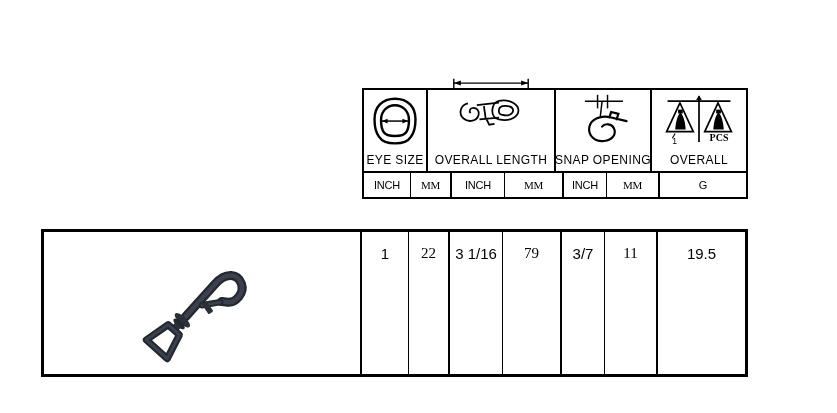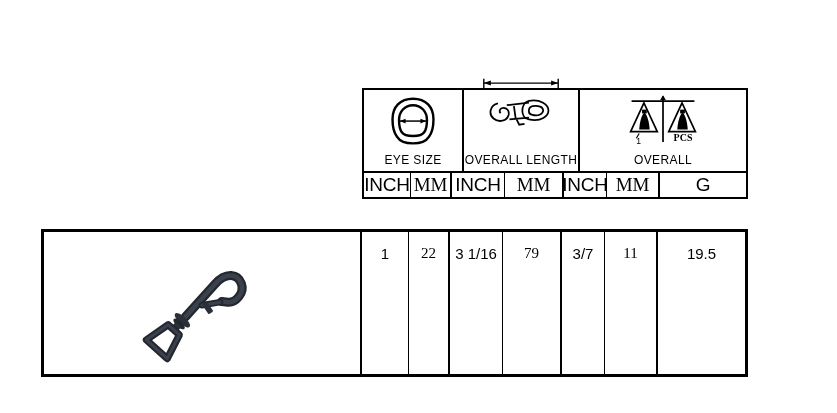--- a/index.html
+++ b/index.html
@@ -24,29 +24,29 @@
   .gcell{
     box-sizing:border-box;
     display:flex;flex-direction:column;align-items:center;justify-content:flex-end;
     padding-bottom:4px;
   }
   .gcell .iconbox{flex:1;display:flex;align-items:center;justify-content:center;width:100%;}
   .glabel{
     font-size:12px;letter-spacing:0.4px;white-space:nowrap;
     font-family:"Liberation Sans", sans-serif;
   }
-  .g-eye{width:100px;border-right:2px solid #000;}
-  .g-oal{width:116px;border-right:2px solid #000;gap:15px;}
+  .g-eye{width:64px;border-right:2px solid #000;}
+  .g-oal{width:128px;border-right:2px solid #000;gap:15px;}
   .g-snap{width:96px;border-right:2px solid #000;}
   .g-weight{flex:1;}
   .unit-row{display:flex;flex:1;}
   .ucell{
     box-sizing:border-box;
     display:flex;align-items:center;justify-content:center;
-    font-size:19px;letter-spacing:-0.2px;
+    font-size:11px;letter-spacing:-0.2px;
   }
   .bdr-thin{border-right:1px solid #000;}
   .bdr-grp{border-right:2px solid #000;font-family:Liberation Serif, serif;}
   .c-eye-in{width:47px}.c-eye-mm{width:41px}
   .c-oal-in{width:53px}.c-oal-mm{width:59px}
   .c-snap-in{width:43px}.c-snap-mm{width:53px}
   .c-weight{flex:1}
   
   .data-table{
     position:absolute;left:41px;top:229px;
@@ -108,20 +108,37 @@
               <path d="M42 34 L44 48"></path>
               <path d="M59 28 C50 30 48 47 59 49 C73 52 81 45 81 39 C81 32 72 26 59 28 Z"></path>
               <path d="M63 34 C58 35 57 43 63 44 C70 46 75 42 75 39 C75 35 70 33 63 34 Z"></path>
               <path d="M45 49 l3 6 l6 -1"></path>
             </g>
           </svg>
         </div>
         <div class="glabel">OVERALL LENGTH</div>
       </div>
 
+      <div class="gcell g-snap">
+        <div class="iconbox">
+          <svg class="lineart" viewBox="0 0 80 64" width="80" height="58">
+            <g stroke="#000" fill="none" stroke-width="1.6">
+              <line x1="20" y1="9" x2="62" y2="9"></line>
+              <line x1="34" y1="2" x2="34" y2="17"></line>
+              <line x1="45" y1="2" x2="45" y2="17"></line>
+              <line x1="39" y1="9" x2="37" y2="26"></line>
+            </g>
+            <g fill="none" stroke="#000" stroke-width="2.4" stroke-linecap="round">
+              <path d="M66 31 L49 27 C37 24 27 29 25 37 C23 47 31 54 41 53 C51 52 55 45 52 39 C50 34 42 33 39 37"></path>
+              <path d="M47 27 l2 -6 l8 2 l-2 6"></path>
+            </g>
+          </svg>
+        </div>
+        <div class="glabel">SNAP OPENING</div>
+      </div>
 
       <div class="gcell g-weight">
         <div class="iconbox">
           <svg class="lineart" viewBox="0 0 84 58" width="80" height="56">
             <g stroke="#000" stroke-width="1.8" fill="none">
               <line x1="9" y1="7" x2="75" y2="7"></line>
               <line x1="42" y1="2" x2="42" y2="50"></line>
               <path d="M22 9 L8 39 H36 Z"></path>
               <path d="M62 9 L48 39 H76 Z"></path>
             </g>

